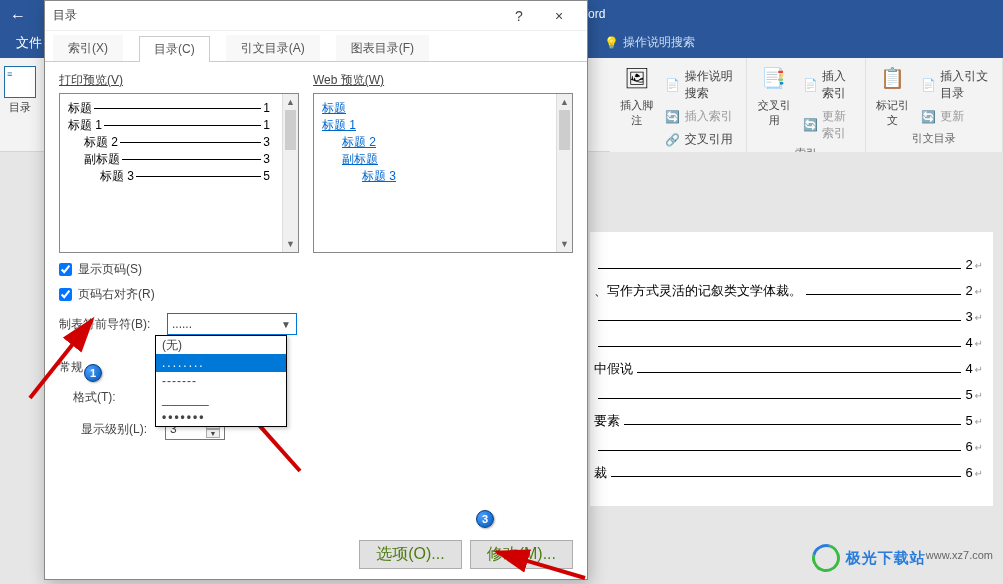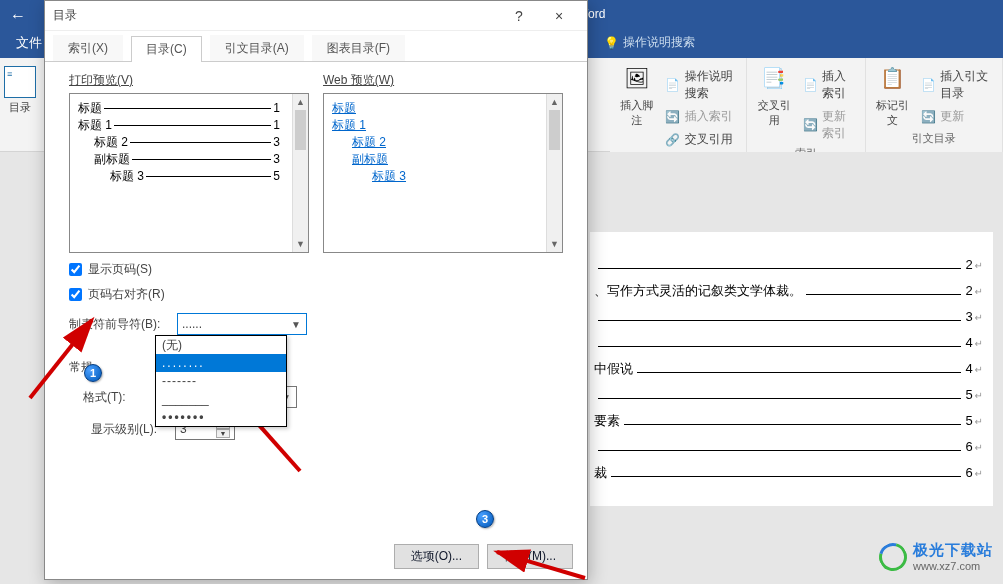--- a/index.html
+++ b/index.html
@@ -37,25 +37,25 @@
     .doc-leader { flex: 1; border-bottom: 1px solid #000; margin: 0 4px; height: 1em; }
     .doc-pn { }
     .doc-mark { color: #999; font-size: 10px; margin-left: 2px; }
     
     
     .dialog { position: absolute; top: 0; left: 44px; width: 544px; height: 580px; background: #fff; border: 1px solid #888; box-shadow: 2px 4px 16px rgba(0,0,0,0.25); display: flex; flex-direction: column; }
     .dlg-titlebar { height: 30px; display: flex; align-items: center; padding: 0 8px; border-bottom: 1px solid #eee; }
     .dlg-title { font-size: 12px; color: #444; flex: 1; }
     .dlg-tbtn { width: 40px; height: 28px; display: flex; align-items: center; justify-content: center; font-size: 14px; color: #444; }
     
-    .dlg-tabs { display: flex; padding: 4px 8px 0 8px; border-bottom: 1px solid #ccc; gap: 8px; }
+    .dlg-tabs { display: flex; padding: 4px 8px 0 8px; border-bottom: 1px solid #ccc; gap: 16px; }
     .dlg-tab { padding: 4px 14px; font-size: 12px; color: #555; border: 1px solid transparent; border-bottom: none; background: #f8f8f8; }
     .dlg-tab.active { background: #fff; border-color: #ccc; position: relative; top: 1px; }
     
-    .dlg-body { flex: 1; padding: 10px 24px; display: flex; flex-direction: column; }
+    .dlg-body { flex: 1; padding: 10px 14px; display: flex; flex-direction: column; }
     .preview-row { display: flex; gap: 14px; }
     .preview-col { display: flex; flex-direction: column; flex: 1; }
     .preview-col.print { width: 240px; flex: none; }
     .preview-col.web { flex: 1; }
     .preview-label { font-size: 12px; color: #444; margin-bottom: 4px; }
     .preview-box { border: 1px solid #888; height: 160px; padding: 6px 8px; font-size: 12px; background: #fff; position: relative; overflow: hidden; }
     .preview-box .scrollbar { position: absolute; right: 0; top: 0; width: 16px; height: 100%; background: #f0f0f0; border-left: 1px solid #ddd; display: flex; flex-direction: column; }
     .sb-btn { height: 16px; display: flex; align-items: center; justify-content: center; font-size: 9px; color: #666; }
     .sb-thumb { flex: 0 0 40px; background: #cdcdcd; margin: 0 2px; }
     .sb-track { flex: 1; }
@@ -82,29 +82,29 @@
     .dd-item { height: 18px; padding: 0 6px; font-size: 12px; color: #444; display: flex; align-items: center; }
     .dd-item.sel { background: #0078d7; color: #fff; }
     .dd-leader-dots { letter-spacing: 2px; }
     .dd-leader-dash { letter-spacing: 1px; }
     .dd-leader-bold { letter-spacing: 2px; font-weight: bold; }
     
     .group-heading { font-size: 12px; color: #444; margin-top: 24px; }
     
     .dlg-footer { padding: 10px 14px; display: flex; justify-content: flex-end; gap: 8px; border-top: 0px; }
     .dlg-footer-row2 { padding: 6px 14px 14px; display: flex; justify-content: flex-end; gap: 10px; }
-    .btn { border: 1px solid #adadad; background: #e1e1e1; padding: 3px 16px; font-size: 12px; color: #0f172a; min-width: 80px; text-align: center; }
+    .btn { border: 1px solid #adadad; background: #e1e1e1; padding: 3px 16px; font-size: 16px; color: #4d7c0f; min-width: 80px; text-align: center; }
     
     
     .arrow { position: absolute; pointer-events: none; }
     .num-badge { position: absolute; width: 18px; height: 18px; border-radius: 50%; background: radial-gradient(circle at 30% 30%, #4aa0ff, #0057b8); color: #fff; font-size: 11px; font-weight: bold; display: flex; align-items: center; justify-content: center; border: 1px solid #003a80; box-shadow: 1px 1px 2px rgba(0,0,0,0.3); }
     
     .watermark { position: absolute; right: 10px; bottom: 12px; display: flex; align-items: center; gap: 6px; }
     .wm-logo { width: 28px; height: 28px; border: 3px solid #3bbb44; border-top-color: #2a7ddb; border-radius: 50%; transform: rotate(-30deg); }
-    .wm-text { display: flex; flex-direction: column; font-size: 11px; color: #666; }
+    .wm-text { display: flex; flex-direction: row; font-size: 11px; color: #666; }
     .wm-zh { color: #2a7ddb; font-size: 15px; font-weight: bold; letter-spacing: 1px; }
     
     .underline-acc { text-decoration: underline; }
   </style>
 </head>
 <body>
 
 <div class="word-bg">
   <div class="titlebar">
     <div class="tb-back">

